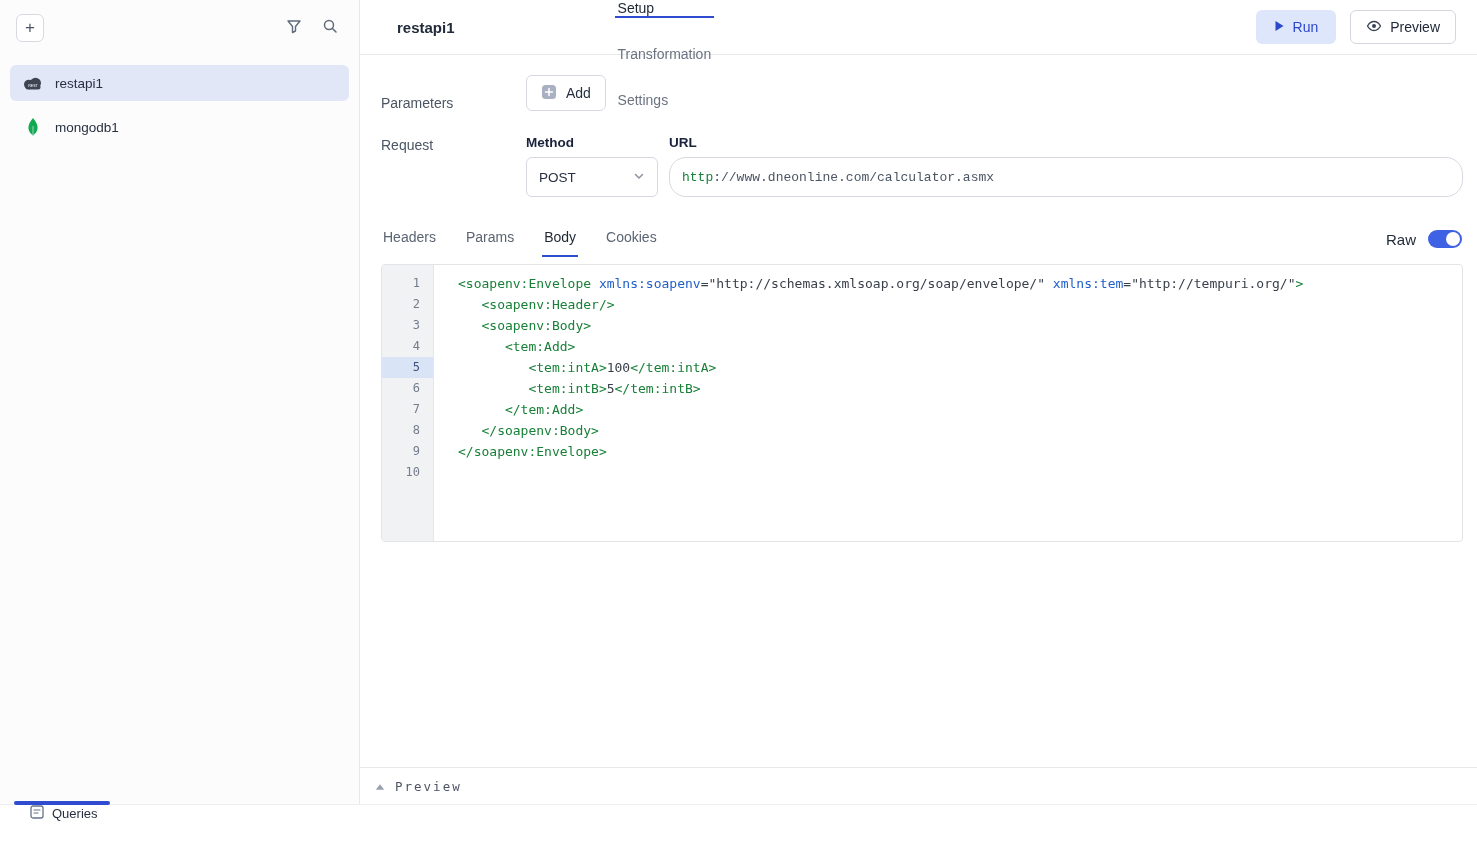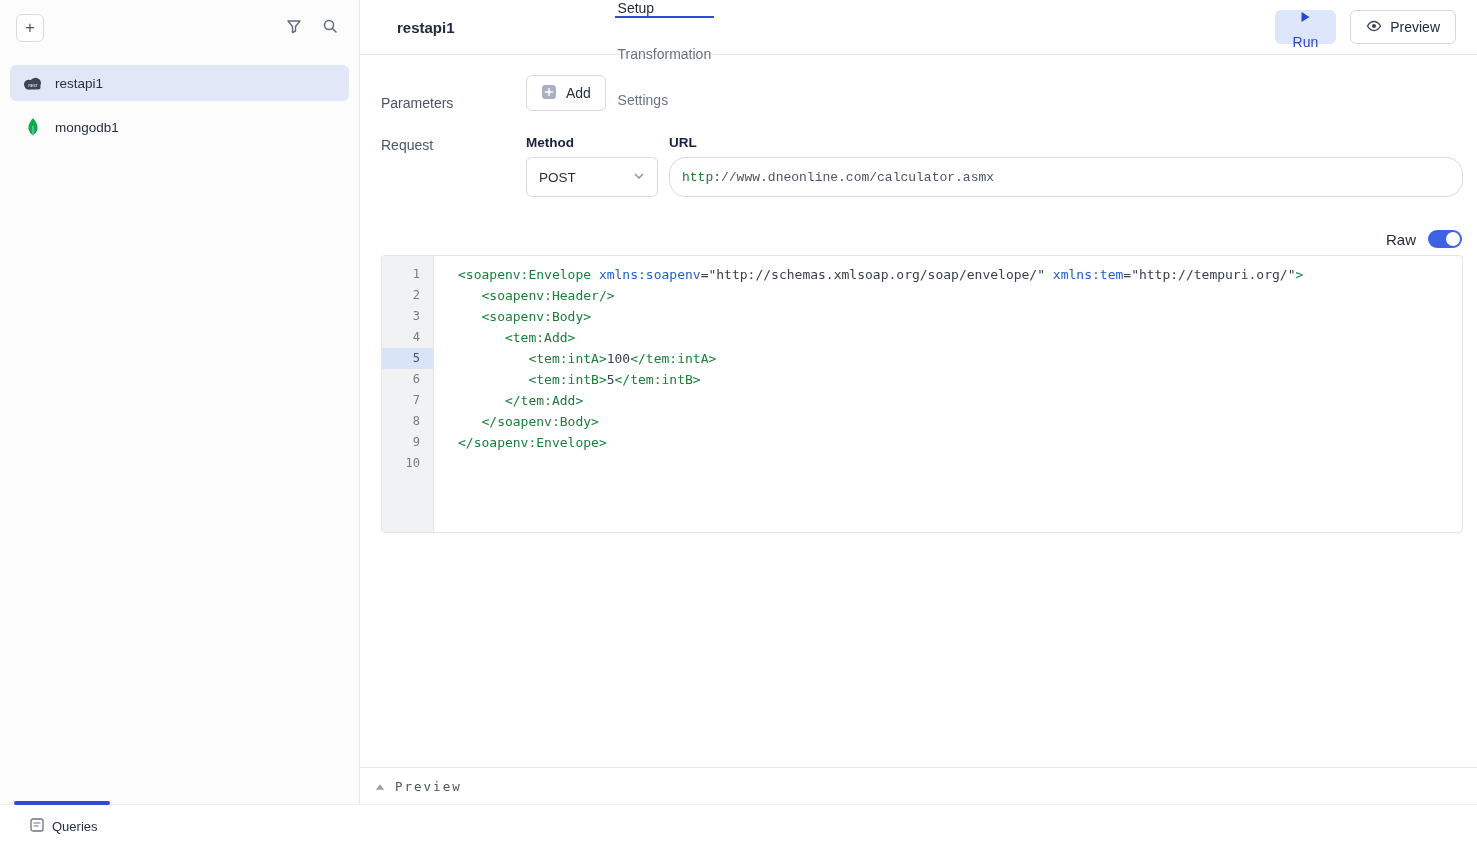--- a/index.html
+++ b/index.html
@@ -28,21 +28,21 @@
   
   .main { flex:1; display:flex; flex-direction:column; min-width:0; }
   .main-header { height:55px; border-bottom:1px solid #e8e9ec; display:flex; align-items:center; padding:0 21px 0 37px; }
   .page-title { font-size:15px; font-weight:bold; color:#222b3a; }
   .header-tabs { display:flex; gap:28px; margin-left:160px; height:100%;flex-direction:column; }
   .h-tab { display:flex; align-items:center; font-size:14px; color:#6b7280; cursor:pointer;
     border-bottom:2px solid transparent; padding:0 3px; }
   .h-tab.active { color:#1f2733; border-bottom-color:#2f4cd0; font-weight:500; }
   .header-actions { margin-left:auto; display:flex; gap:14px; }
   .run-btn { display:flex; align-items:center; gap:8px; height:34px; padding:0 18px; border:none; border-radius:6px;
-    background:#dde6fb; color:#2c47cc; font-size:14px; font-weight:500; cursor:pointer; font-family:inherit;flex-direction:column; }
+    background:#dde6fb; color:#2c47cc; font-size:14px; font-weight:500; cursor:pointer; font-family:inherit; }
   .preview-btn { display:flex; align-items:center; gap:8px; height:34px; padding:0 15px; border:1px solid #d3d7dd; border-radius:6px;
     background:#fff; color:#222b3a; font-size:14px; font-weight:500; cursor:pointer; font-family:inherit; }
 
   .main-content { flex:1; padding:20px 14px 0 21px; min-height:0; }
   .params-row { display:flex; align-items:flex-end; }
   .row-label { width:145px; font-size:14px; color:#4b5563; }
   .add-btn { display:flex; align-items:center; gap:9px; height:36px; padding:0 14px; border:1px solid #d6dae0;
     border-radius:6px; background:#fff; font-size:14px; color:#273040; cursor:pointer; font-family:inherit; }
 
   .request-row { display:flex; margin-top:24px; }
@@ -76,21 +76,21 @@
   .tok-attr { color:#1f5fc9; }
   .tok-plain, .tok-string { color:#383f4a; }
   .tok-scheme { color:#188038; }
   .tok-urlrest { color:#4b5563; }
 
   
   .preview-bar { height:37px; border-top:1px solid #e8e9ec; display:flex; align-items:center; gap:10px; padding-left:15px; cursor:pointer; }
   .preview-bar .label { font-family:"DejaVu Sans Mono", monospace; font-size:12.5px; letter-spacing:2px; color:#4b5563; }
 
   
-  .bottom-bar { height:43px; background:#fff; border-top:1px solid #eceef1; position:relative; display:flex; align-items:center; padding-left:30px; }
+  .bottom-bar { height:43px; background:#fff; border-top:1px solid #eceef1; position:relative; display:flex; align-items:flex-start; padding-left:30px; }
   .active-indicator { position:absolute; top:-4px; left:14px; width:96px; height:4px; background:#2f4cd0; border-radius:2px; }
   .bottom-tab { display:flex; align-items:center; gap:8px; font-size:13px; font-weight:500; color:#273040; cursor:pointer; }
 </style>
 </head>
 <body>
 
 <div class="app">
 
   <aside class="sidebar">
     <div class="sidebar-top">
@@ -204,20 +204,26 @@
         <div class="field-group url-group">
           <span class="field-label">URL</span>
           <div class="url-input">
             <span class="tok-scheme">http</span>
               <span class="tok-urlrest">://www.dneonline.com/calculator.asmx</span>
           </div>
         </div>
       </div>
 
       <div class="tabs-row">
+        <div class="body-tabs">
+          <span class="b-tab">Headers</span>
+          <span class="b-tab">Params</span>
+          <span class="b-tab active">Body</span>
+          <span class="b-tab">Cookies</span>
+        </div>
         <div class="raw-group">
           <span class="raw-label">Raw</span>
           <div class="toggle">
             <div class="knob"></div>
           </div>
         </div>
       </div>
 
       <div class="editor">
         <div class="gutter">

